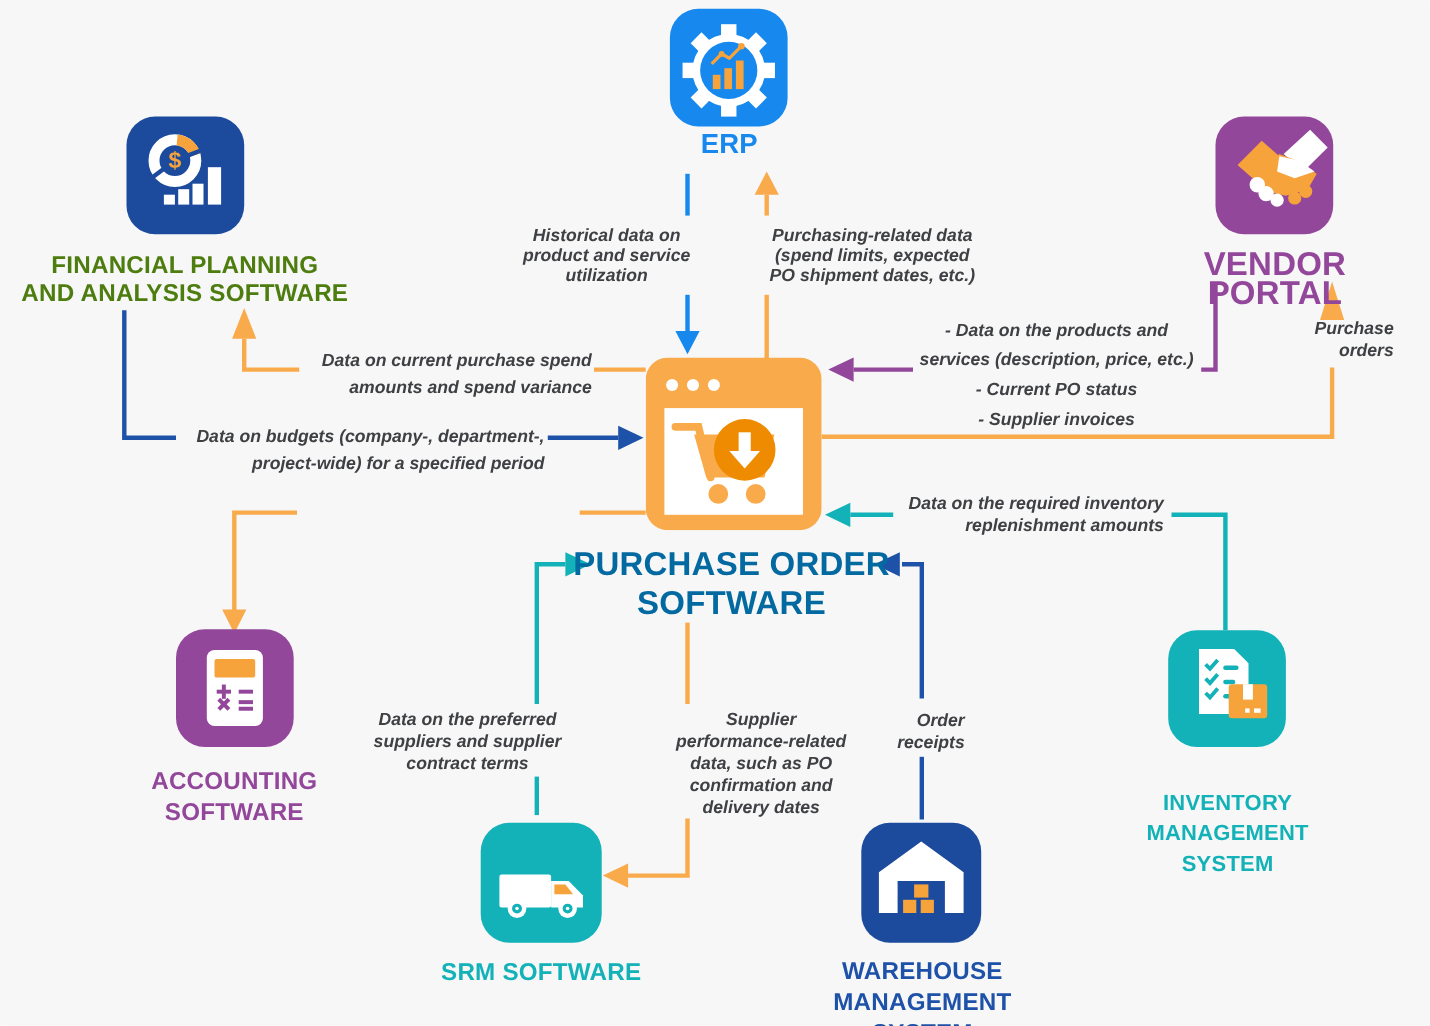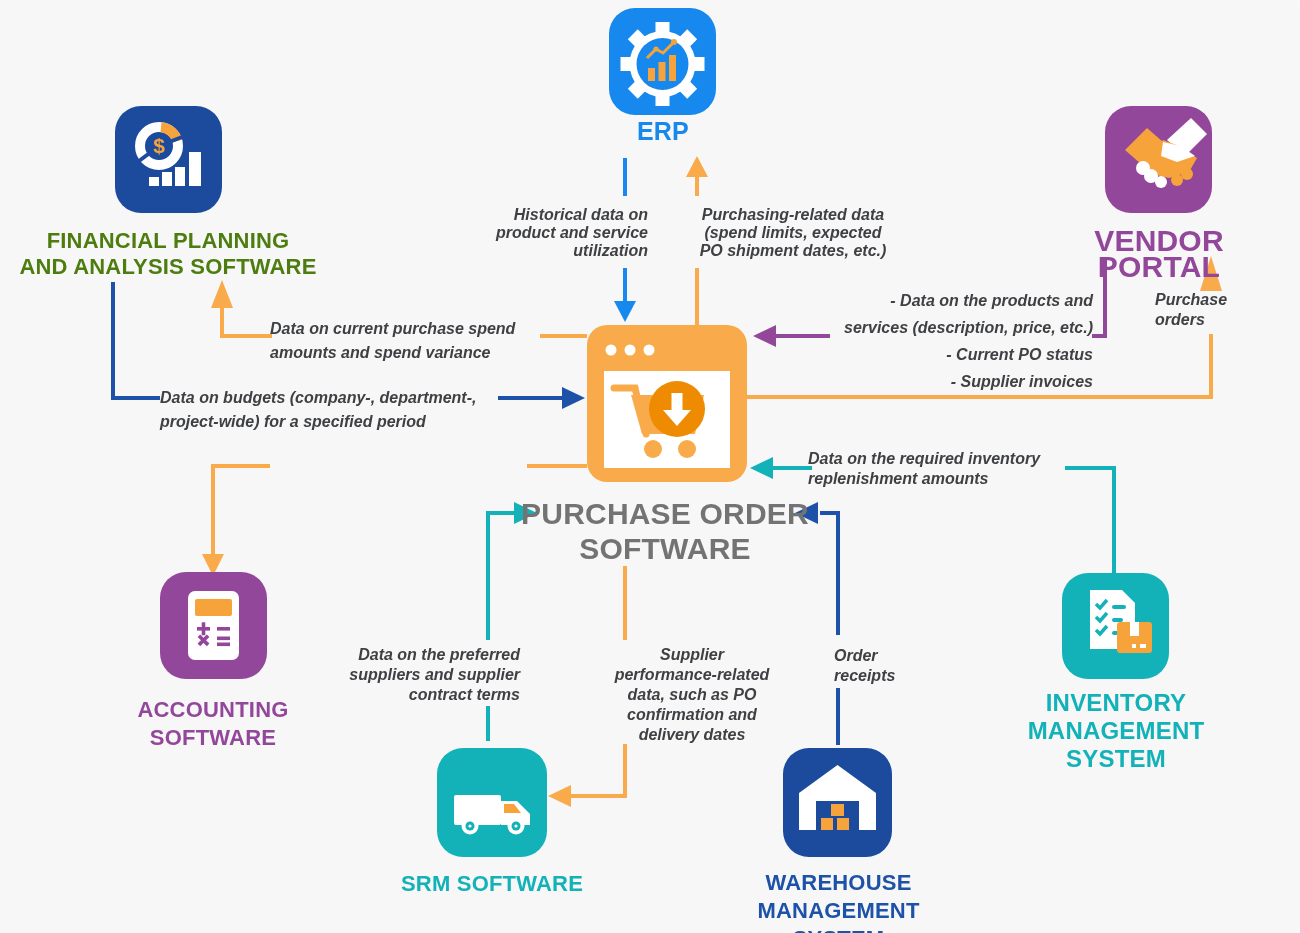--- a/index.html
+++ b/index.html
@@ -13,24 +13,24 @@
   .iconbox svg{display:block;}
   .nlabel{
     position:absolute;font-weight:800;text-align:center;white-space:pre-line;
     font-family:"Liberation Sans",sans-serif;letter-spacing:.2px;
   }
   .ann{
     position:absolute;font-style:italic;font-weight:700;font-size:16px;
     color:#3f4043;white-space:pre-line;line-height:22px;
     font-family:"Liberation Sans",sans-serif;
   }
-  .al-r{text-align:right}.al-l{text-align:center}.al-c{text-align:left}
+  .al-r{text-align:center}.al-l{text-align:center}.al-c{text-align:right}
   .lh18{line-height:18px}.lh20{line-height:20px}.lh23{line-height:23.5px}.lh27{line-height:27px}
   .c-brightblue{color:#1688ee}.c-darkblue{color:#1d52a8}.c-purple{color:#93479b}
-  .c-teal{color:#12b2b8}.c-orange{color:#737373}
+  .c-teal{color:#12b2b8}.c-orange{color:#0369a1}
   .bg-brightblue{background:#1688ee}.bg-darkblue{background:#1c4b9e}
   .bg-purple{background:#93479b}.bg-teal{background:#12b2b8}
 </style>
 </head>
 <body>
 
 <div id="canvas">
 
   <svg id="connectors" viewBox="0 0 1300 933" fill="none">
 
@@ -240,21 +240,21 @@
         <rect x="50" y="32" width="14" height="4" rx="2"></rect>
         <rect x="50" y="45" width="11" height="4" rx="2"></rect>
         <rect x="50" y="58" width="14" height="4" rx="2"></rect>
       </g>
       <rect x="55" y="49" width="35" height="31" rx="3" fill="#f6a33c"></rect>
       <rect x="68" y="49" width="9" height="14" fill="#ffffff"></rect>
       <rect x="78" y="71" width="6" height="4" fill="#ffffff"></rect>
       <rect x="70" y="71" width="4" height="4" fill="#ffffff"></rect>
     </svg>
   </div>
-  <div class="nlabel c-teal" style="left:1020px;top:689px;width:192px;font-size:24px;line-height:28px">INVENTORY
+  <div class="nlabel c-teal" style="left:1020px;top:716px;width:192px;font-size:20px;line-height:28px">INVENTORY
 MANAGEMENT
 SYSTEM</div>
 
   <div class="ann al-r lh18" style="left:455px;top:206px;width:193px">Historical data on
 product and service
 utilization</div>
   <div class="ann al-l lh18" style="left:688px;top:206px;width:210px">Purchasing-related data
 (spend limits, expected
 PO shipment dates, etc.)</div>
   <div class="ann al-r lh27" style="left:828px;top:287px;width:265px">- Data on the products and
@@ -268,18 +268,18 @@
   <div class="ann al-c lh23" style="left:160px;top:386px;width:335px">Data on budgets (company-, department-,
 project-wide) for a specified period</div>
   <div class="ann al-r lh20" style="left:330px;top:645px;width:190px">Data on the preferred
 suppliers and supplier
 contract terms</div>
   <div class="ann al-l lh20" style="left:592px;top:645px;width:200px">Supplier
 performance-related
 data, such as PO
 confirmation and
 delivery dates</div>
-  <div class="ann al-c lh20" style="left:834px;top:646px;width:90px">Order
+  <div class="ann al-c lh20" style="left:787px;top:646px;width:90px">Order
 receipts</div>
   <div class="ann al-c lh20" style="left:808px;top:449px;width:250px">Data on the required inventory
 replenishment amounts</div>
 
 </div>
 
 </body></html>

